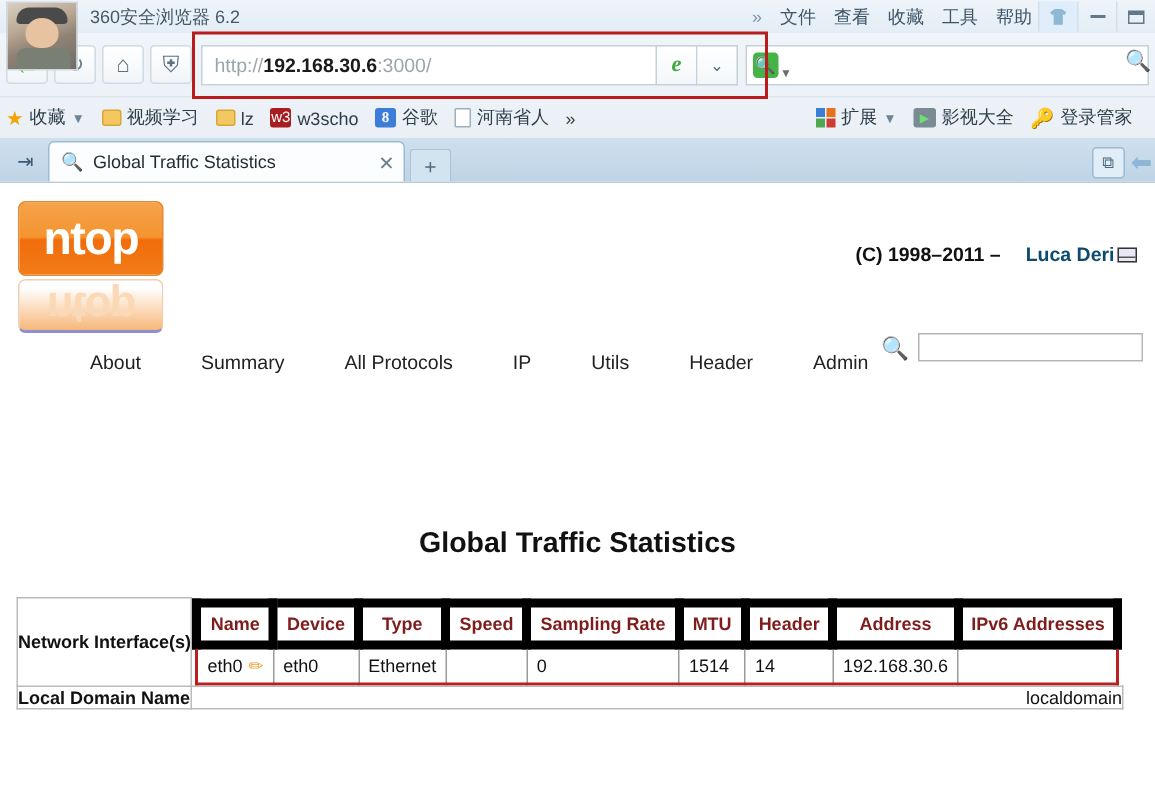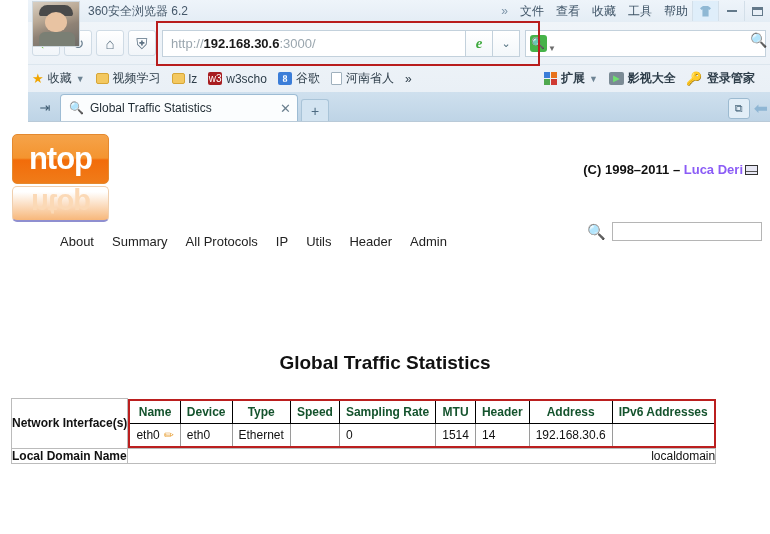--- a/index.html
+++ b/index.html
@@ -3,21 +3,21 @@
 <meta charset="utf-8">
 <style>
   * { box-sizing: border-box; }
   html, body {
     margin: 0; padding: 0;
     width: 770px; height: 534px;
     overflow: hidden;
     font-family: "Liberation Sans", sans-serif;
     background: #ffffff;
   }
-  #app { width: 770px; height: 534px; position: relative; padding-left: 28px; }
+  #app { width: 770px; height: 534px; position: relative; }
 
   
   .chrome {
     background: linear-gradient(#f2f6fa, #e7eef5);
     border-bottom: 1px solid #b9cad8;
   }
   .titlebar {
     height: 22px;
     display: flex;
     align-items: center;
@@ -163,21 +163,21 @@
     width:14px;height:13px;background:#a81d20;color:#fff;font-size:10px;
     display:flex;align-items:center;justify-content:center;border-radius:2px;
   }
   .gico {
     width:14px;height:13px;background:#3b7dd8;color:#fff;font-size:10px;font-weight:bold;
     display:flex;align-items:center;justify-content:center;border-radius:2px;
     font-family:"Liberation Serif",serif;
   }
   .pageico { width:11px;height:13px;background:#fff;border:1px solid #9fb0bd;border-radius:1px; }
   .caret-sm { color:#6e8494; font-size:9px; }
-  .bm-right { margin-left:auto; display:flex; align-items:flex-start;font-weight:bold; }
+  .bm-right { margin-left:auto; display:flex; align-items:flex-start; }
   .ext-ico {
     width:13px;height:13px;
     background:
       linear-gradient(#3b7dd8,#3b7dd8) 0 0/6px 6px no-repeat,
       linear-gradient(#e8721c,#e8721c) 7px 0/6px 6px no-repeat,
       linear-gradient(#4fa84f,#4fa84f) 0 7px/6px 6px no-repeat,
       linear-gradient(#cf3a33,#cf3a33) 7px 7px/6px 6px no-repeat;
   }
   .film-ico {
     width:15px;height:13px;background:#7b8b95;border-radius:2px;
@@ -252,34 +252,34 @@
     display:flex; align-items:flex-start; justify-content:center;
     color:#fbd9b6; font-size: 29px; font-weight:bold; letter-spacing:-1px;
     transform: scaleY(-1);
     overflow:hidden;
   }
   .copyright {
     position:absolute; right: 12px; top: 40px;
     font-size: 13px; font-weight: bold; color: #111;
     white-space: nowrap;
   }
-  .copyright a { color: #8b5cf6; text-decoration: none; }
+  .copyright a { color: #0c4a6e; text-decoration: none; margin-left: 13px; }
   .mail-ico {
     display:inline-block; width:13px;height:10px;
     border:1px solid #333; background:#e8e8f4;
     vertical-align:-1px; margin-left:2px; position:relative;
   }
   .mail-ico:after{
     content:""; position:absolute; left:0;top:0;width:11px;height:5px;
     border-bottom:1px solid #555;
     transform: skewY(0deg);
   }
   .navmenu {
     position:absolute; left: 60px; top: 112px;
-    display:flex; gap: 18px;
+    display:flex; gap: 40px;
     font-size: 13px; color:#222;
   }
   .navmenu a { color:#222; text-decoration:none; }
   .site-search {
     position:absolute; right: 8px; top: 100px;
     display:flex; align-items:center; gap: 6px;
   }
   .magnify-blue { font-size: 15px; color:#2e9fd8; }
   .site-search-input {
     width: 150px; height: 19px;
@@ -322,25 +322,25 @@
   td.nested { padding: 0; border: none !important; }
 
   table.iftable {
     width: 100%;
     border-collapse: collapse;
     border: 2px solid #bb1f1f;
     font-size: 12px;
     background: #fff;
   }
   table.iftable th {
-    border: 1px solid #000000;
+    border: 6px solid #000000;
     font-weight: bold;
     padding: 4px 6px;
     text-align: center;
-    color: #14532d;
+    color: #7f1d1d;
     background: #fff;
     white-space: nowrap;
   }
   table.iftable td {
     border: 1px solid #9a9a9a;
     padding: 4px 6px;
     text-align: left;
     color: #111;
     height: 22px;
   }

